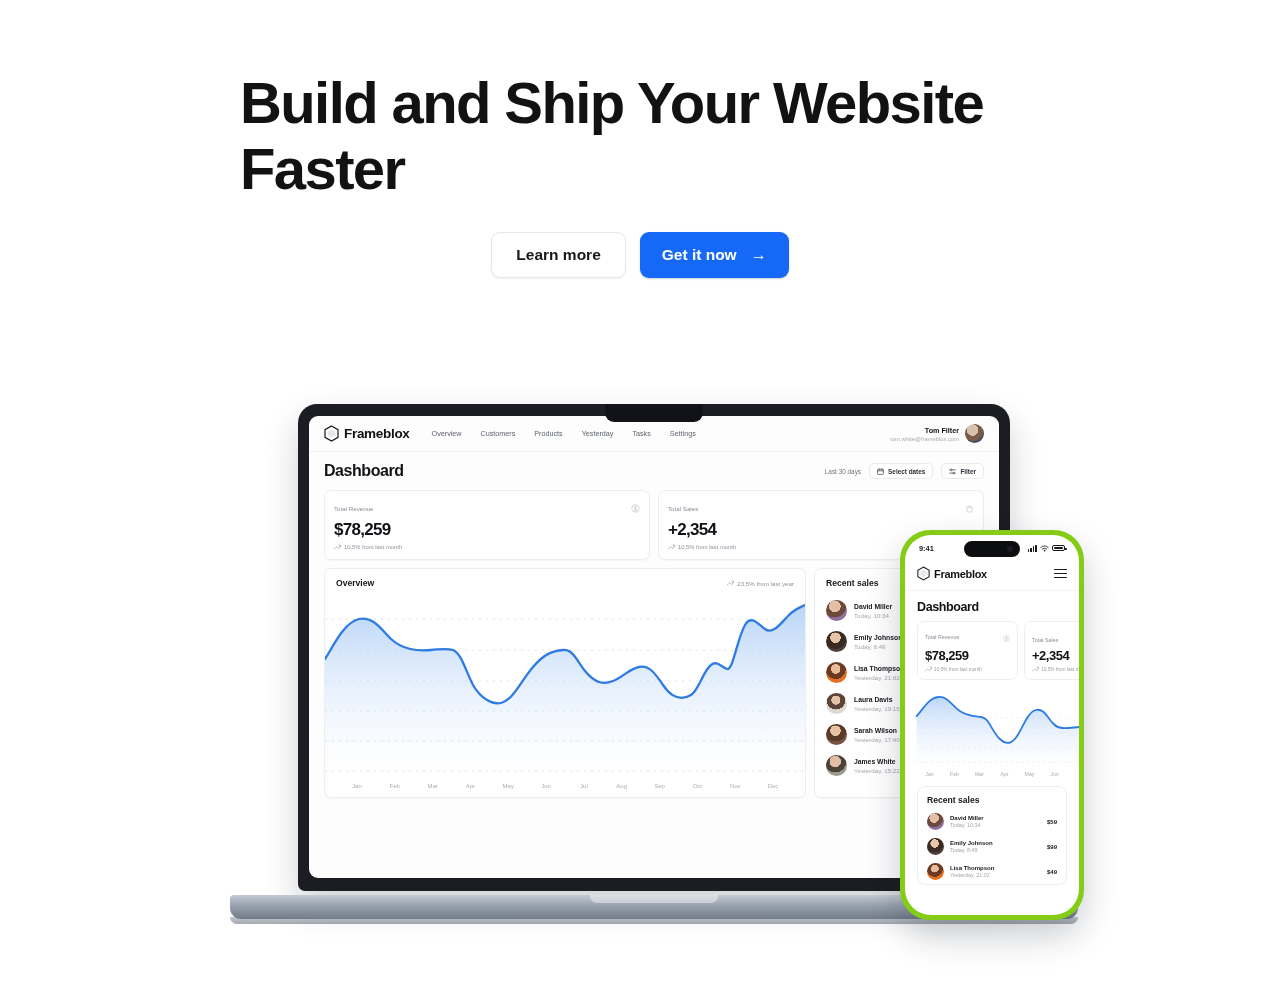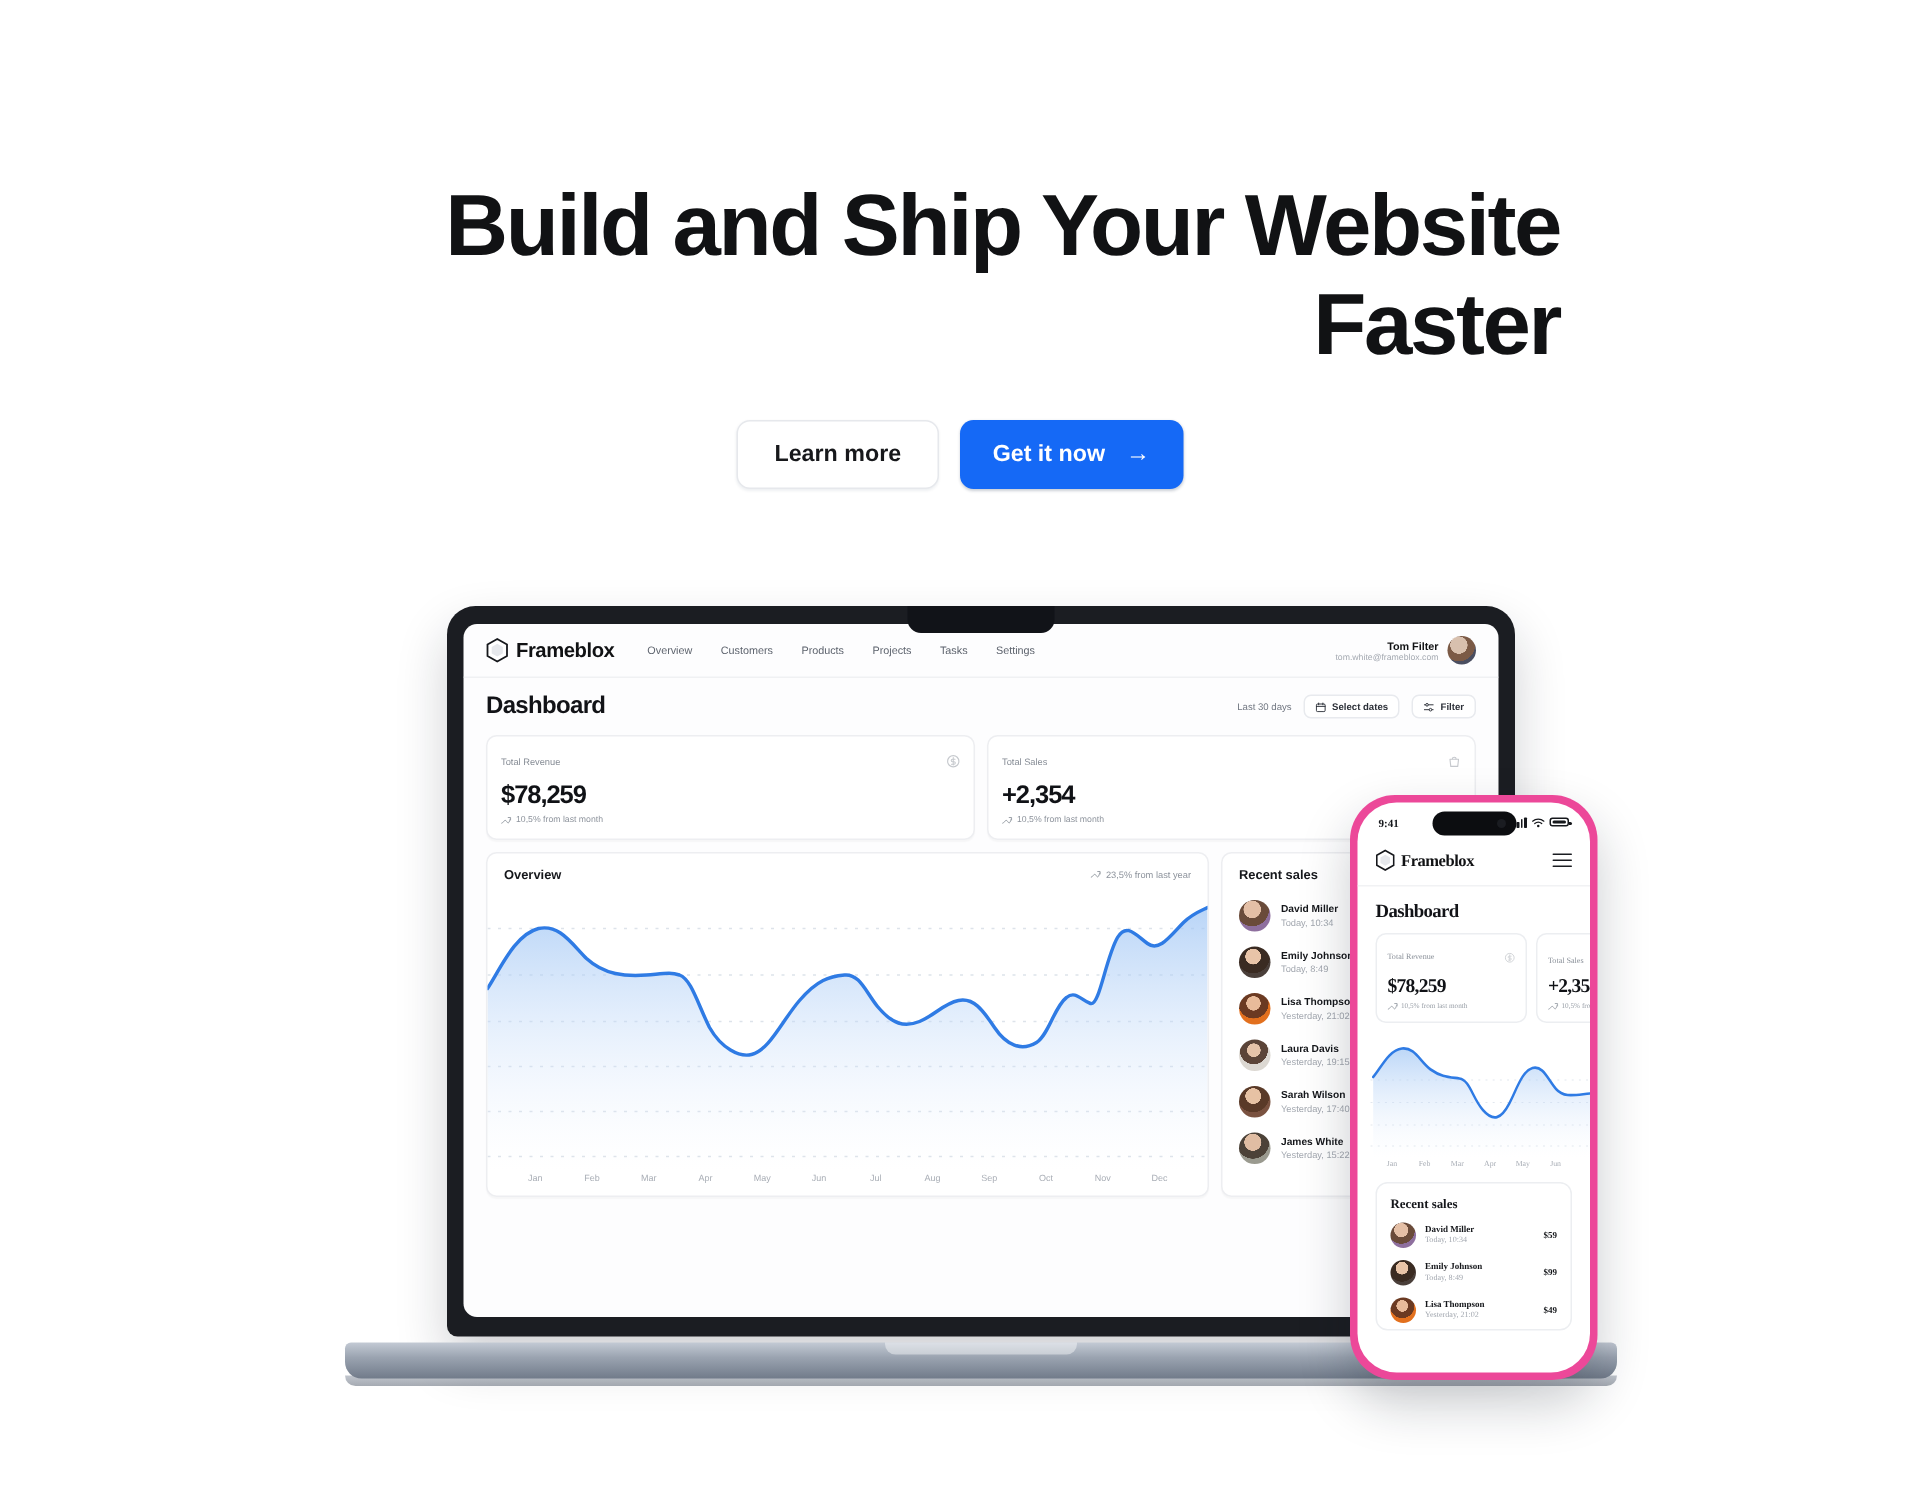--- a/index.html
+++ b/index.html
@@ -5,21 +5,21 @@
   * { box-sizing: border-box; margin: 0; padding: 0; }
   html, body {
     width: 1280px; height: 1000px;
     background: #ffffff;
     font-family: "Liberation Sans", sans-serif;
     overflow: hidden;
   }
   .page { position: relative; width: 1280px; height: 1000px; background: #fff; }
 
   
-  .hero { width: 100%; padding-top: 118px; text-align: right; }
+  .hero { width: 100%; padding-top: 70px; text-align: left; }
   .hero-title {
     font-size: 58px; font-weight: 700; letter-spacing: -1.6px;
     line-height: 1.14; color: #111214; max-width: 800px;
     margin: 0 auto;
   }
   .hero-sub {
     margin: 30px auto 0; max-width: 760px;
     font-size: 17.5px; line-height: 1.72; color: #8b9097; font-weight: 400;
   }
   .hero-cta { margin-top: 30px; display: flex; justify-content: center; gap: 14px; }
@@ -130,24 +130,23 @@
   .xaxis { display: flex; padding: 2px 13px 8px; }
   .xaxis span { flex: 1; text-align: center; font-size: 6px; color: #a9aeb6; }
 
   .sale { display: flex; align-items: center; gap: 7px; padding: 5px 11px; }
   .sale-av { width: 21px; height: 21px; border-radius: 50%; flex: none; }
   .sale-name { font-size: 6.8px; font-weight: 700; color: #15171b; white-space: nowrap; }
   .sale-time { font-size: 6.2px; color: #a2a7af; margin-top: 2px; white-space: nowrap; }
 
   
   .phone {
-    position: absolute; left: 900px; top: 530px; width: 165px; height: 390px;
-    background: #ec4899; border-radius: 30px; padding: 5px;
+    position: absolute; left: 900px; top: 530px; width: 184px; height: 390px;
+    background: #84cc16; border-radius: 30px; padding: 5px;
     box-shadow: 0 16px 34px rgba(20,26,40,.22);
-    font-family: Liberation Serif, serif;
   }
   .phone-screen {
     width: 100%; height: 100%; background: #fff; border-radius: 26px;
     overflow: hidden; position: relative;
   }
   .island {
     position: absolute; left: 50%; transform: translateX(-50%); top: 6px;
     width: 56px; height: 16px; background: #0c0d10; border-radius: 9px; z-index: 4;
   }
   .island:after {
@@ -219,21 +218,21 @@
             <svg width="15" height="17" viewBox="0 0 15 17">
               <polygon points="7.5,1 14,4.7 14,12.3 7.5,16 1,12.3 1,4.7" fill="#fff" stroke="#16181c" stroke-width="1.2"></polygon>
               <polygon points="7.5,4.2 11.2,6.3 11.2,10.6 7.5,12.7 3.8,10.6 3.8,6.3" fill="#e6e8ec"></polygon>
             </svg>
             <span class="brand-name">Frameblox</span>
           </div>
           <nav class="navlinks">
             <span class="navlink">Overview</span>
             <span class="navlink">Customers</span>
             <span class="navlink">Products</span>
-            <span class="navlink">Projects</span>
+            <span class="navlink">Yesterday</span>
             <span class="navlink">Tasks</span>
             <span class="navlink">Settings</span>
           </nav>
           <div class="user">
             <div class="user-txt">
               <div class="user-name">Tom Filter</div>
               <div class="user-mail">tom.white@frameblox.com</div>
             </div>
             <div class="avatar-sm"></div>
           </div>

